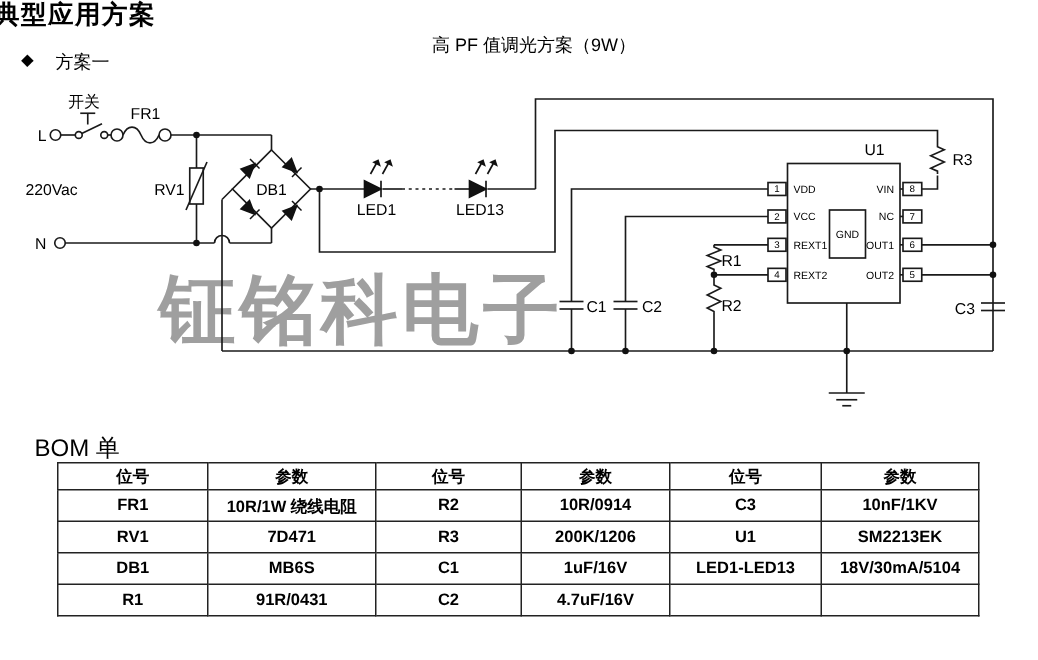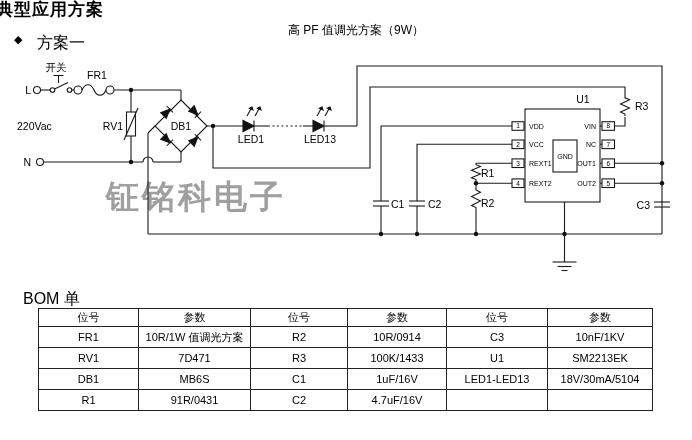--- a/index.html
+++ b/index.html
@@ -1,28 +1,28 @@
 <!DOCTYPE html>
 <html><head>
 <meta charset="utf-8">
 <style>
   html,body{margin:0;padding:0;background:#ffffff;}
   body{width:692px;height:440px;position:relative;overflow:hidden;
        font-family:"Liberation Sans","DejaVu Sans",sans-serif;color:#000;}
   .abs{position:absolute;}
   #doc-title{left:-4px;top:-2px;font-size:17px;font-weight:bold;letter-spacing:1px;z-index:3;}
   #scheme-bullet{left:14px;top:33px;font-size:11px;z-index:3;}
-  #scheme-label{left:37px;top:33px;font-size:16px;z-index:3;}
+  #scheme-label{left:37px;top:33px;font-size:12px;z-index:3;}
   #scheme-title{left:288px;top:22px;font-size:12px;z-index:3;}
-  #watermark{left:106px;top:180px;font-size:33px;font-weight:bold;color:#9f9f9f;
+  #watermark{left:106px;top:180px;font-size:51px;font-weight:bold;color:#9f9f9f;
              letter-spacing:3px;z-index:1;line-height:1.05;}
   #circuit-svg{left:0;top:0;z-index:2;}
   #bom-title{left:23px;top:289px;font-size:16px;z-index:3;}
   #bom-table{left:38px;top:308px;border-collapse:collapse;table-layout:fixed;z-index:3;}
-  #bom-table td,#bom-table th{border:1px solid #222;font-size:11px;font-weight:normal;
+  #bom-table td,#bom-table th{border:1px solid #222;font-size:11px;font-weight:bold;
      text-align:center;vertical-align:middle;padding:0;overflow:hidden;white-space:nowrap;margin-top:34px;}
   #bom-table tr.hdr{height:18px;}
   #bom-table tr.row{height:21px;}
   svg text{font-family:"Liberation Sans","DejaVu Sans",sans-serif;fill:#000;}
   .lbl{font-size:10.5px;}
   .pin{font-size:7px;}
   .pnum{font-size:6.5px;}
 </style>
 </head>
 <body>
@@ -224,31 +224,31 @@
       <tr class="hdr">
     <th>位号</th>
     <th>参数</th>
     <th>位号</th>
     <th>参数</th>
     <th>位号</th>
     <th>参数</th>
   </tr>
   <tr class="row">
     <td>FR1</td>
-    <td>10R/1W 值调光方案</td>
+    <td>10R/1W 绕线电阻</td>
     <td>R2</td>
     <td>10R/0914</td>
     <td>C3</td>
     <td>10nF/1KV</td>
   </tr>
   <tr class="row">
     <td>RV1</td>
     <td>7D471</td>
     <td>R3</td>
-    <td>100K/1433</td>
+    <td>200K/1206</td>
     <td>U1</td>
     <td>SM2213EK</td>
   </tr>
   <tr class="row">
     <td>DB1</td>
     <td>MB6S</td>
     <td>C1</td>
     <td>1uF/16V</td>
     <td>LED1-LED13</td>
     <td>18V/30mA/5104</td>

